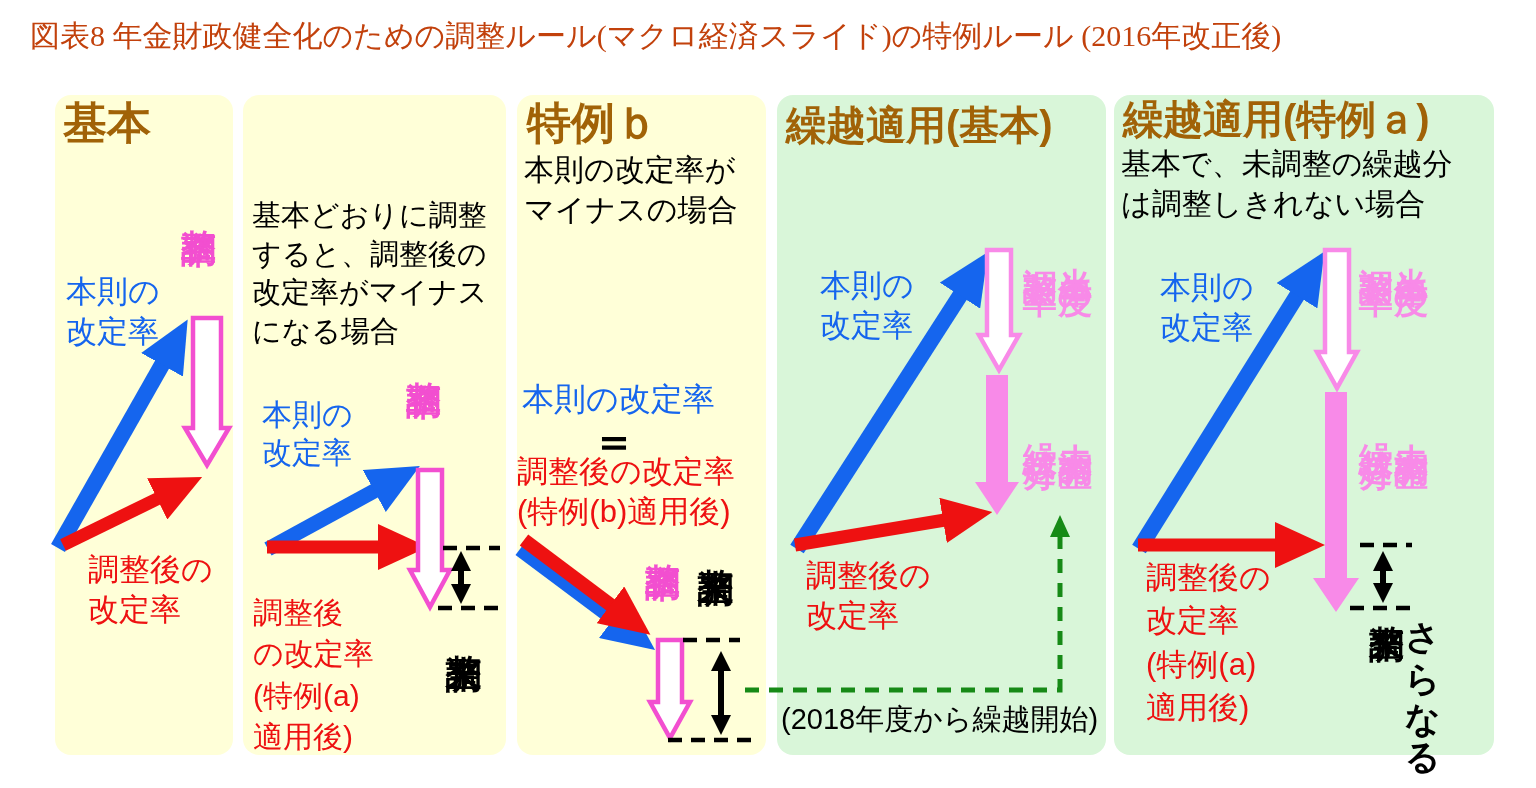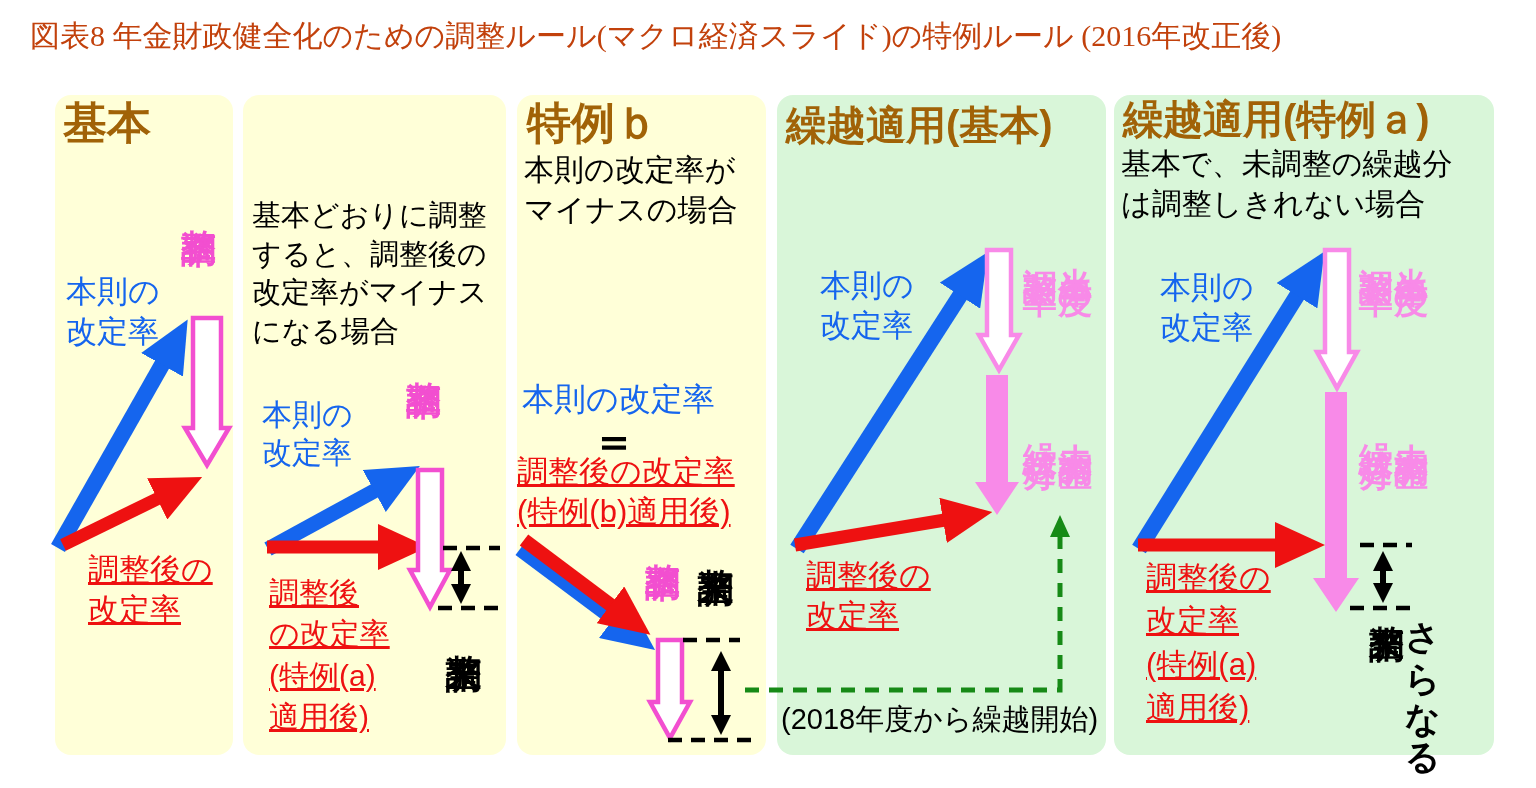--- a/index.html
+++ b/index.html
@@ -7,21 +7,21 @@
         font-family:"Liberation Sans","DejaVu Sans",sans-serif;}
   .fig-title{position:absolute;left:30px;top:16px;font-family:"Liberation Serif","DejaVu Serif",serif;
         font-size:30px;color:#c2410c;white-space:nowrap;}
   .panel{position:absolute;top:95px;height:660px;border-radius:16px;}
   .p-yellow{background:var(--c-panel-yellow,#FFFFD8);}
   .p-green{background:var(--c-panel-green,#D9F6D9);}
   .panel-title{position:absolute;font-weight:bold;color:#a16207;line-height:1.05;white-space:nowrap;}
   .desc{position:absolute;color:#000;line-height:1.33;white-space:pre-line;}
   .lbl{position:absolute;white-space:pre-line;}
   .blue{color:var(--c-blue,#1565EE);}
-  .red{color:var(--c-red,#EE1111);text-decoration:underline;}
+  .red{color:var(--c-red,#EE1111);}
   .mag{color:var(--c-magenta,#F24FD0);font-weight:bold;}
   .pinklight{color:var(--c-pink-light,#F88AE8);font-weight:bold;}
   .blk{color:#000;font-weight:bold;}
   .vert{writing-mode:vertical-rl;line-height:1.04;}
   .overlay{position:absolute;left:0;top:0;pointer-events:none;}
   .ar-blue{stroke:var(--c-blue,#1565EE);fill:none;}
   .ar-red{stroke:var(--c-red,#EE1111);fill:none;}
   .fill-blue{fill:var(--c-blue,#1565EE);}
   .fill-red{fill:var(--c-red,#EE1111);}
   .fill-green{fill:var(--c-green-dash,#178A17);}
@@ -102,21 +102,21 @@
   <div class="lbl red" style="left:88px;top:550px;font-size:31px;line-height:1.28;">調整後の
 改定率</div>
 
   <div class="desc" style="left:252px;top:150px;font-size:29px;margin-top:46px;">基本どおりに調整
 すると、調整後の
 改定率がマイナス
 になる場合</div>
   <div class="lbl blue" style="left:262px;top:396px;font-size:30px;line-height:1.25;">本則の
 改定率</div>
   <div class="lbl mag vert" style="left:405px;top:354px;font-size:35px;">調整率</div>
-  <div class="lbl red" style="left:253px;top:572px;font-size:30px;line-height:1.38;margin-left:16px;">調整後
+  <div class="lbl red" style="left:253px;top:592px;font-size:30px;line-height:1.38;">調整後
 の改定率
 (特例(a)
 適用後)</div>
   <div class="lbl blk vert" style="left:445px;top:626px;font-size:36px;">未調整</div>
 
   <div class="panel-title" style="left:527px;top:100px;font-size:44px;">特例ｂ</div>
   <div class="desc" style="left:524px;top:150px;font-size:30px;">本則の改定率が
 マイナスの場合</div>
   <div class="lbl blue" style="left:522px;top:378px;font-size:32px;">本則の改定率</div>
   <div class="lbl blk" style="left:592px;top:412px;font-size:44px;font-weight:bold;">＝</div>

